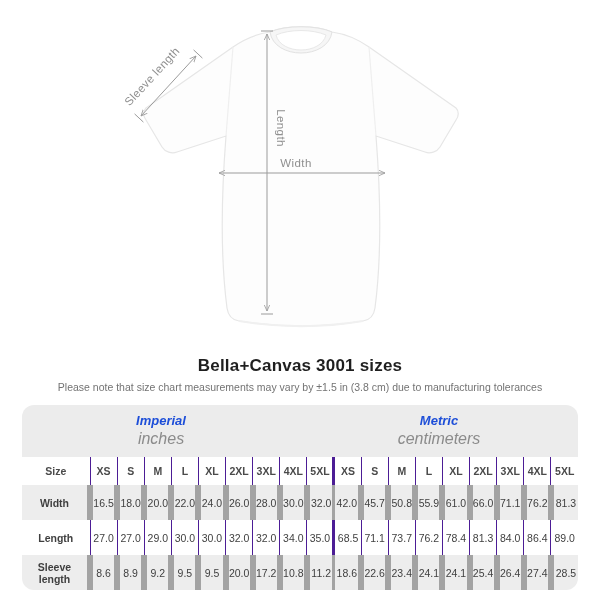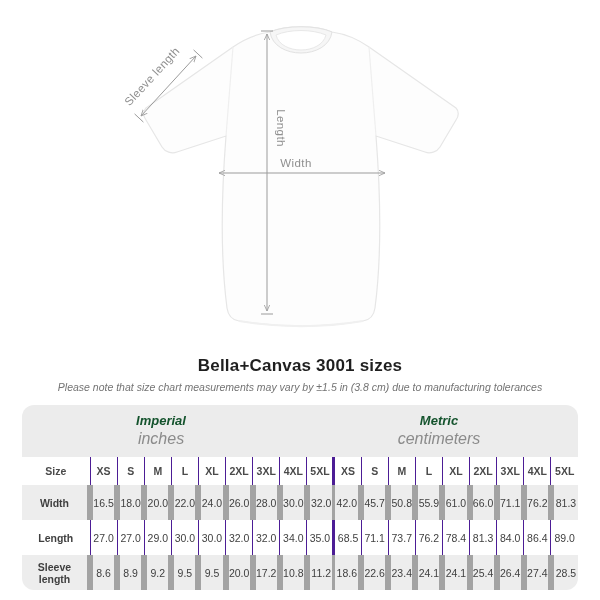--- a/index.html
+++ b/index.html
@@ -6,26 +6,26 @@
   body{
     width:600px;height:600px;background:#ffffff;
     font-family:"Liberation Sans",sans-serif;color:#3f3f3f;
     -webkit-font-smoothing:antialiased;overflow:hidden;
   }
   .diagram{position:relative;width:600px;height:342px;}
   .diagram svg{display:block;}
 
   .heading{text-align:center;margin-top:2px;}
   .heading .title{font-size:17px;font-weight:bold;color:#1f1f1f;letter-spacing:.2px;margin-top:14px;}
-  .heading .subtitle{font-size:10.5px;font-style:italic;color:#737373;margin-top:5px;}
+  .heading .subtitle{font-size:10.5px;color:#737373;margin-top:5px;}
 
   .chart-card{margin:12px 22px 0;border-radius:12px;overflow:hidden;background:#fff;}
   .chart-header{display:flex;background:#ececec;padding:8px 0 9px;}
   .chart-header .group{flex:1;text-align:center;}
-  .chart-header .group-label{font-size:13px;font-weight:bold;font-style:italic;color:#14532d;}
+  .chart-header .group-label{font-size:13px;font-weight:bold;font-style:italic;color:#1d4ed8;}
   .chart-header .group-sub{font-size:16px;font-style:italic;color:#8b8b8b;margin-top:2px;}
 
   table.size-table{width:556px;table-layout:fixed;border-collapse:collapse;}
   table.size-table td{
     text-align:center;vertical-align:middle;height:35px;
     font-size:10.5px;color:#3f3f3f;padding:0;
   }
   tr.row-sizes td{height:28px;font-weight:bold;color:#4a4a4a;}
   td.lbl{font-weight:bold;font-size:11px;color:#3d3d3d;}
   tr.row-white td{background:#ffffff;border-left:1px solid #4c1d95;}

